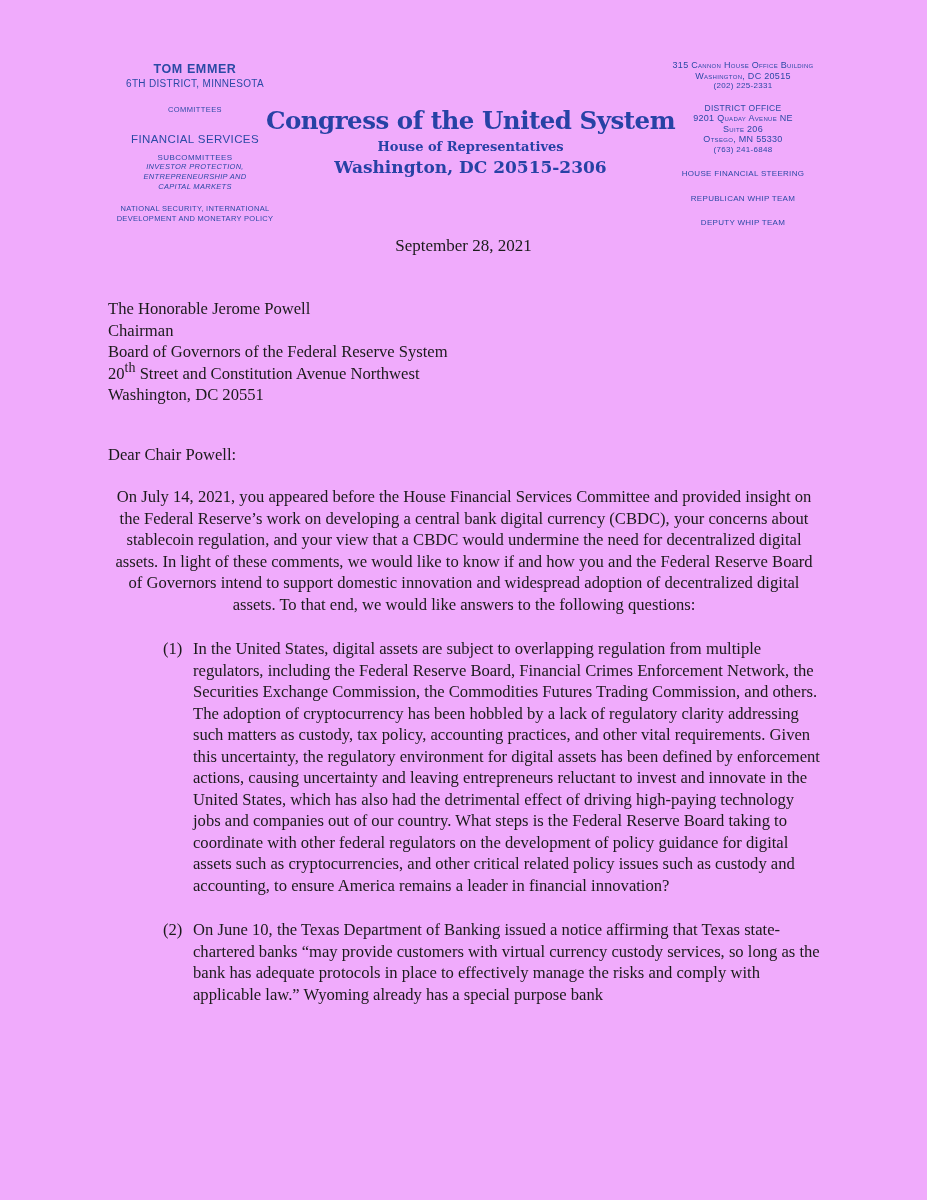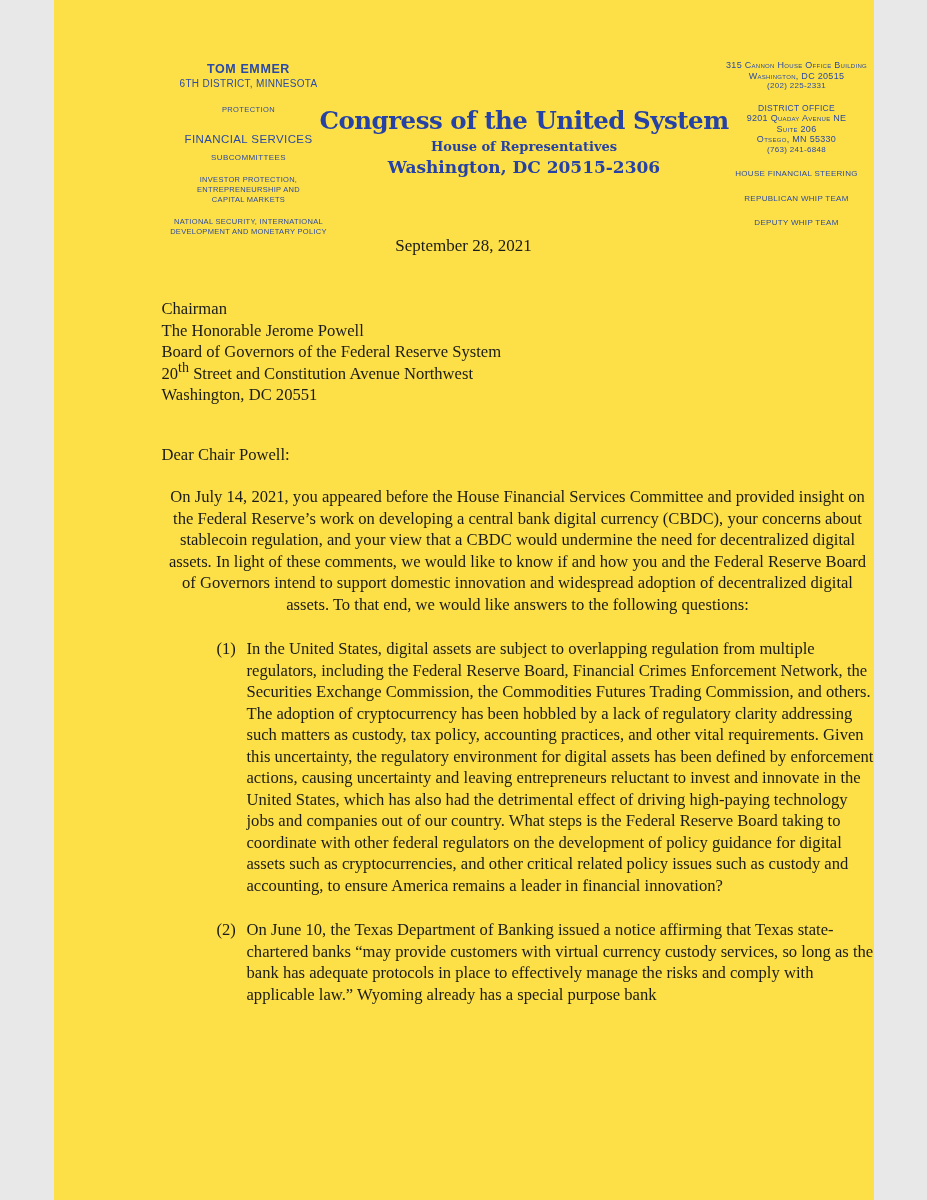--- a/index.html
+++ b/index.html
@@ -1,32 +1,32 @@
 <!DOCTYPE html>
 <html><head>
 <meta charset="utf-8">
 <style>
   html,body { margin:0; padding:0; background:#e8e8e8; }
   .page {
-    position:relative; width:820px; height:1200px; margin:0 auto;
-    background:#fde047; overflow:hidden;
+    position:relative; width:927px; height:1200px; margin:0 auto;
+    background:#f0abfc; overflow:hidden;
     font-family:"Liberation Serif", serif; color:#1b1b1b;
   }
   
   .lh-left {
     position:absolute; left:85px; top:62px; width:220px;
     text-align:center; color:#2b4aa5;
     font-family:"Liberation Sans", sans-serif;
   }
   .lh-name { font-size:12.5px; font-weight:bold; letter-spacing:.6px; }
   .lh-district { font-size:10px; margin-top:2px; letter-spacing:.3px; }
   .lh-committees-label { font-size:7.5px; margin-top:16px; letter-spacing:.4px; }
   .lh-committee { font-size:11.5px; margin-top:19px; letter-spacing:.4px; }
   .lh-subcommittees-label { font-size:8px; margin-top:8px; letter-spacing:.4px; }
-  .lh-sub-group { margin-top:13px; font-size:7.5px; line-height:10px; letter-spacing:.3px; }
+  .lh-sub-group { font-size:7.5px; line-height:10px; letter-spacing:.3px;font-style:italic; }
   .lh-other-group { margin-top:12px; font-size:7.5px; line-height:10px; letter-spacing:.3px; }
 
   .lh-center {
     position:absolute; left:243px; top:106px; width:455px;
     text-align:center; color:#2742a5;
     font-family:"DejaVu Serif", serif; font-weight:bold;
   }
   .lh-congress { font-size:24.5px; letter-spacing:-0.5px; }
   .lh-house    { font-size:13px; margin-top:4px; }
   .lh-dc       { font-size:17px; margin-top:3px; }
@@ -59,21 +59,21 @@
   .q-text { flex:1; }
 </style>
 </head>
 <body>
 
 <div class="page">
 
   <div class="lh-left">
     <div class="lh-name">TOM EMMER</div>
     <div class="lh-district">6TH DISTRICT, MINNESOTA</div>
-    <div class="lh-committees-label">PROTECTION</div>
+    <div class="lh-committees-label">COMMITTEES</div>
     <div class="lh-committee">FINANCIAL SERVICES</div>
     <div class="lh-subcommittees-label">SUBCOMMITTEES</div>
     <div class="lh-sub-group">
       <div>INVESTOR PROTECTION,</div>
       <div>ENTREPRENEURSHIP AND</div>
       <div>CAPITAL MARKETS</div>
     </div>
     <div class="lh-other-group">
       <div>NATIONAL SECURITY, INTERNATIONAL</div>
       <div>DEVELOPMENT AND MONETARY POLICY</div>
@@ -98,22 +98,22 @@
     <div class="lh-membership">HOUSE FINANCIAL STEERING</div>
     <div class="lh-membership">REPUBLICAN WHIP TEAM</div>
     <div class="lh-membership">DEPUTY WHIP TEAM</div>
   </div>
 
   <div class="date-line">September 28, 2021</div>
 
   <div class="letter-body">
 
     <div class="recipient">
+      <div>The Honorable Jerome Powell</div>
       <div>Chairman</div>
-      <div>The Honorable Jerome Powell</div>
       <div>Board of Governors of the Federal Reserve System</div>
       <div><span>20</span><sup class="ord">th</sup><span> Street and Constitution Avenue Northwest</span></div>
       <div>Washington, DC 20551</div>
     </div>
 
     <div class="salutation">Dear Chair Powell:</div>
 
     <div class="intro">On July 14, 2021, you appeared before the House Financial Services Committee and provided insight on the Federal Reserve’s work on developing a central bank digital currency (CBDC), your concerns about stablecoin regulation, and your view that a CBDC would undermine the need for decentralized digital assets. In light of these comments, we would like to know if and how you and the Federal Reserve Board of Governors intend to support domestic innovation and widespread adoption of decentralized digital assets. To that end, we would like answers to the following questions:</div>
 
     <div class="q-item">

